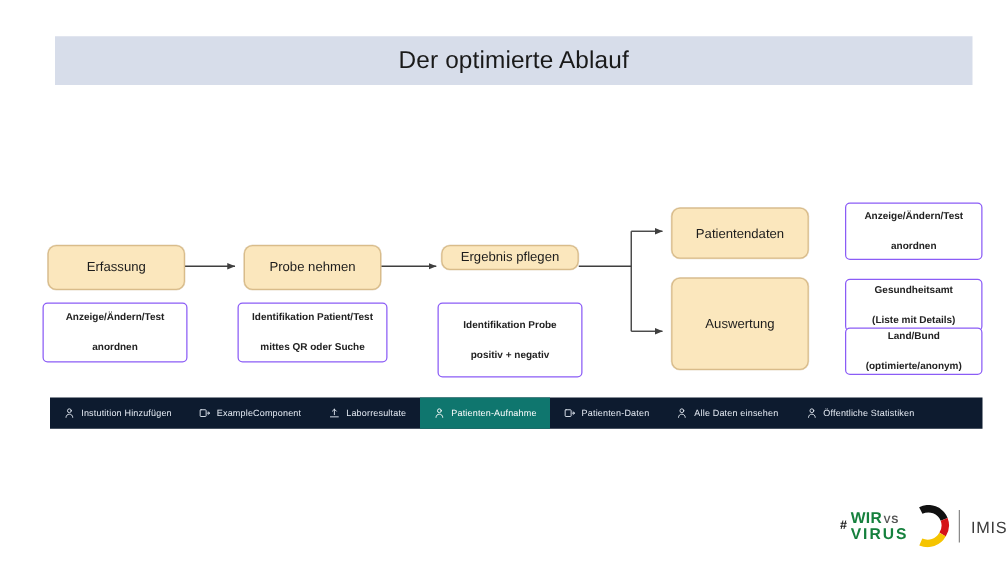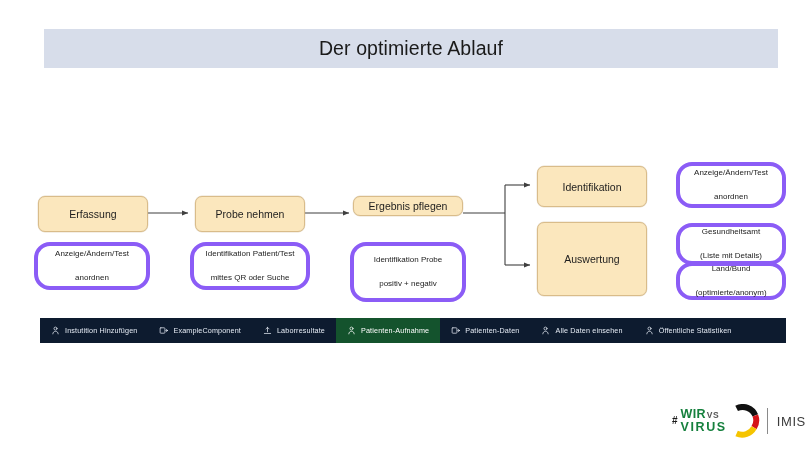--- a/index.html
+++ b/index.html
@@ -54,25 +54,26 @@
   }
   .node-main {
     background: #fbe7bd;
     border: 1px solid #d9bc8a;
     font-size: 10.5px;
     color: #1d1d1d;
     box-shadow: 0 0 0 0.4px rgba(190,160,110,.35);
   }
   .node-note {
     background: #ffffff;
-    border: 4px solid #8b5cf6;
+    border: 1px solid #8b5cf6;
     font-size: 8px;
     color: #222222;
     line-height: 1.5;
-    border-radius: 16px;
+    border-radius: 4px;
+    font-weight: bold;
   }
   .node span { display: block; padding: 0 5px; }
 
   
   #wires {
     position: absolute;
     left: 0; top: 0;
     width: 806px; height: 456px;
     pointer-events: none;
   }
@@ -92,21 +93,21 @@
     display: flex;
     align-items: center;
     gap: 5px;
     padding: 0 11px;
     font-size: 7.2px;
     color: #e6ecf5;
     white-space: nowrap;
     letter-spacing: .15px;
   }
   .nav-item.active {
-    background: #14532d;
+    background: #0f766e;
     color: #ffffff;
   }
   .nav-ico {
     width: 9px;
     height: 9px;
     flex: 0 0 9px;
     display: block;
   }
   .nav-ico svg { display: block; width: 9px; height: 9px; }
 
@@ -201,21 +202,21 @@
 
   <div class="node node-main" style="left:195px; top:196px; width:110px; height:36px;">
     <span>Probe nehmen</span>
   </div>
 
   <div class="node node-main" style="left:353px; top:196px; width:110px; height:20px;">
     <span>Ergebnis pflegen</span>
   </div>
 
   <div class="node node-main" style="left:537px; top:166px; width:110px; height:41px;">
-    <span>Identifikation</span>
+    <span>Patientendaten</span>
   </div>
 
   <div class="node node-main" style="left:537px; top:222px; width:110px; height:74px;">
     <span>Auswertung</span>
   </div>
 
   <div class="node node-note" style="left:34px;  top:242px; width:116px; height:48px;">
     <span><span>Anzeige/Ändern/Test</span><br><span>anordnen</span></span>
   </div>
 

